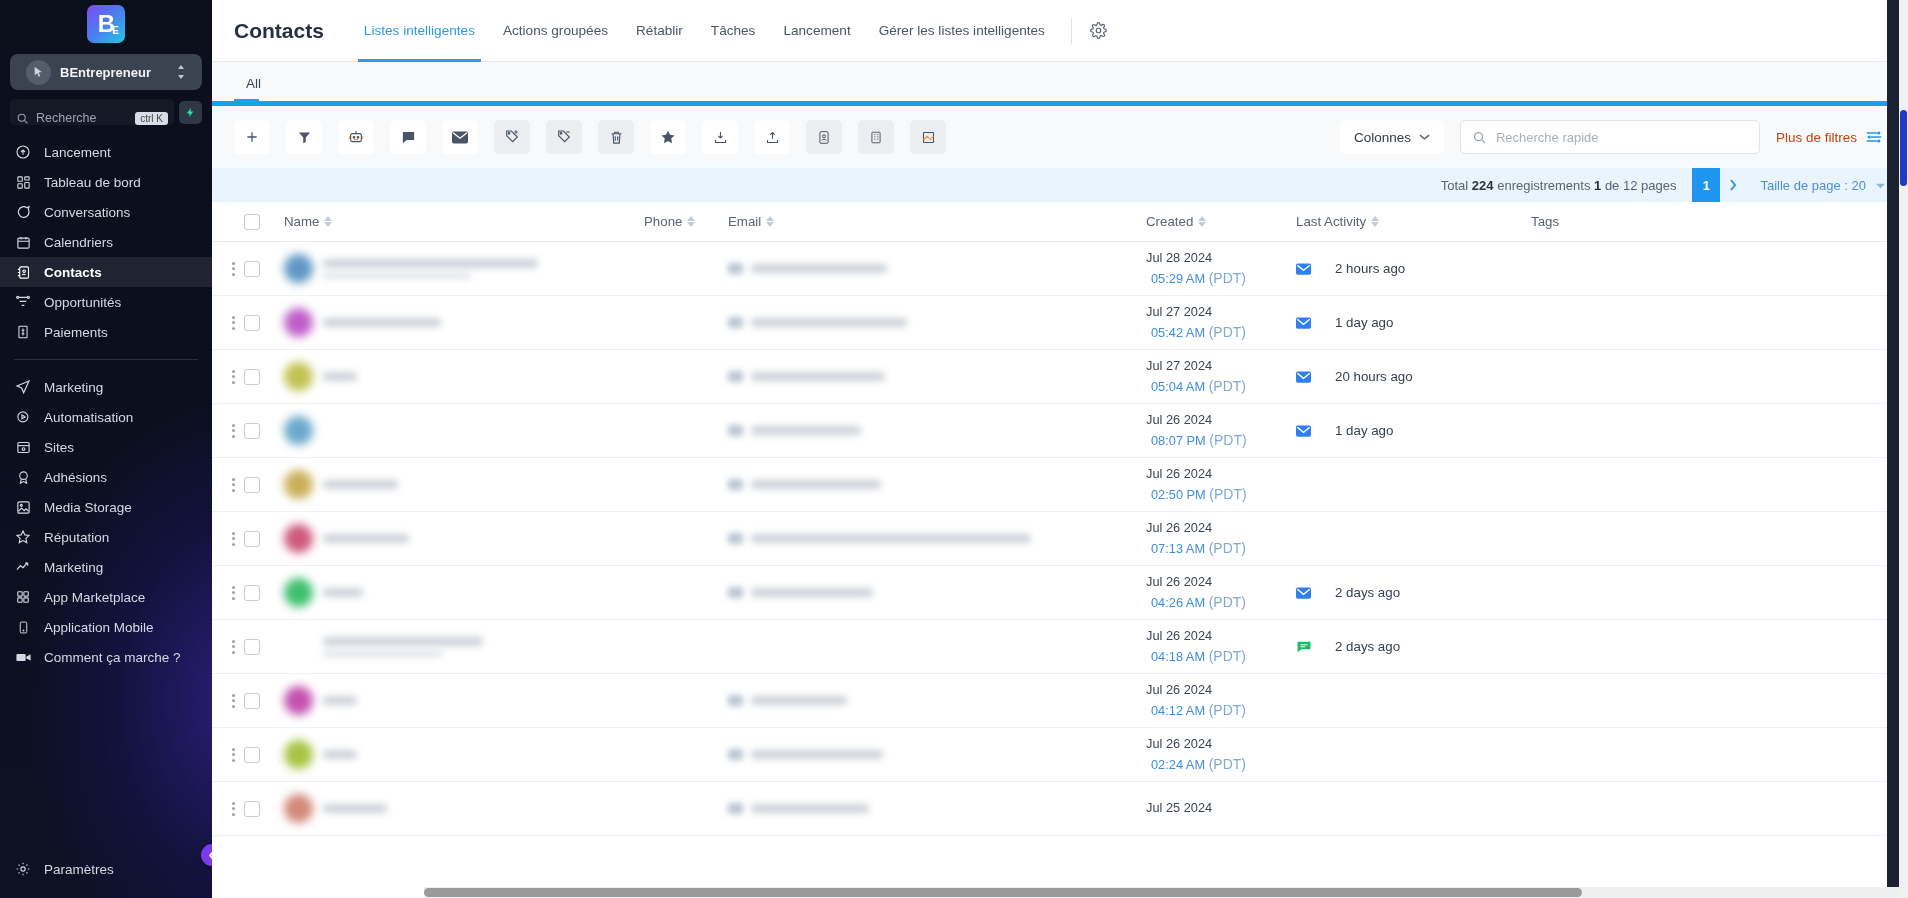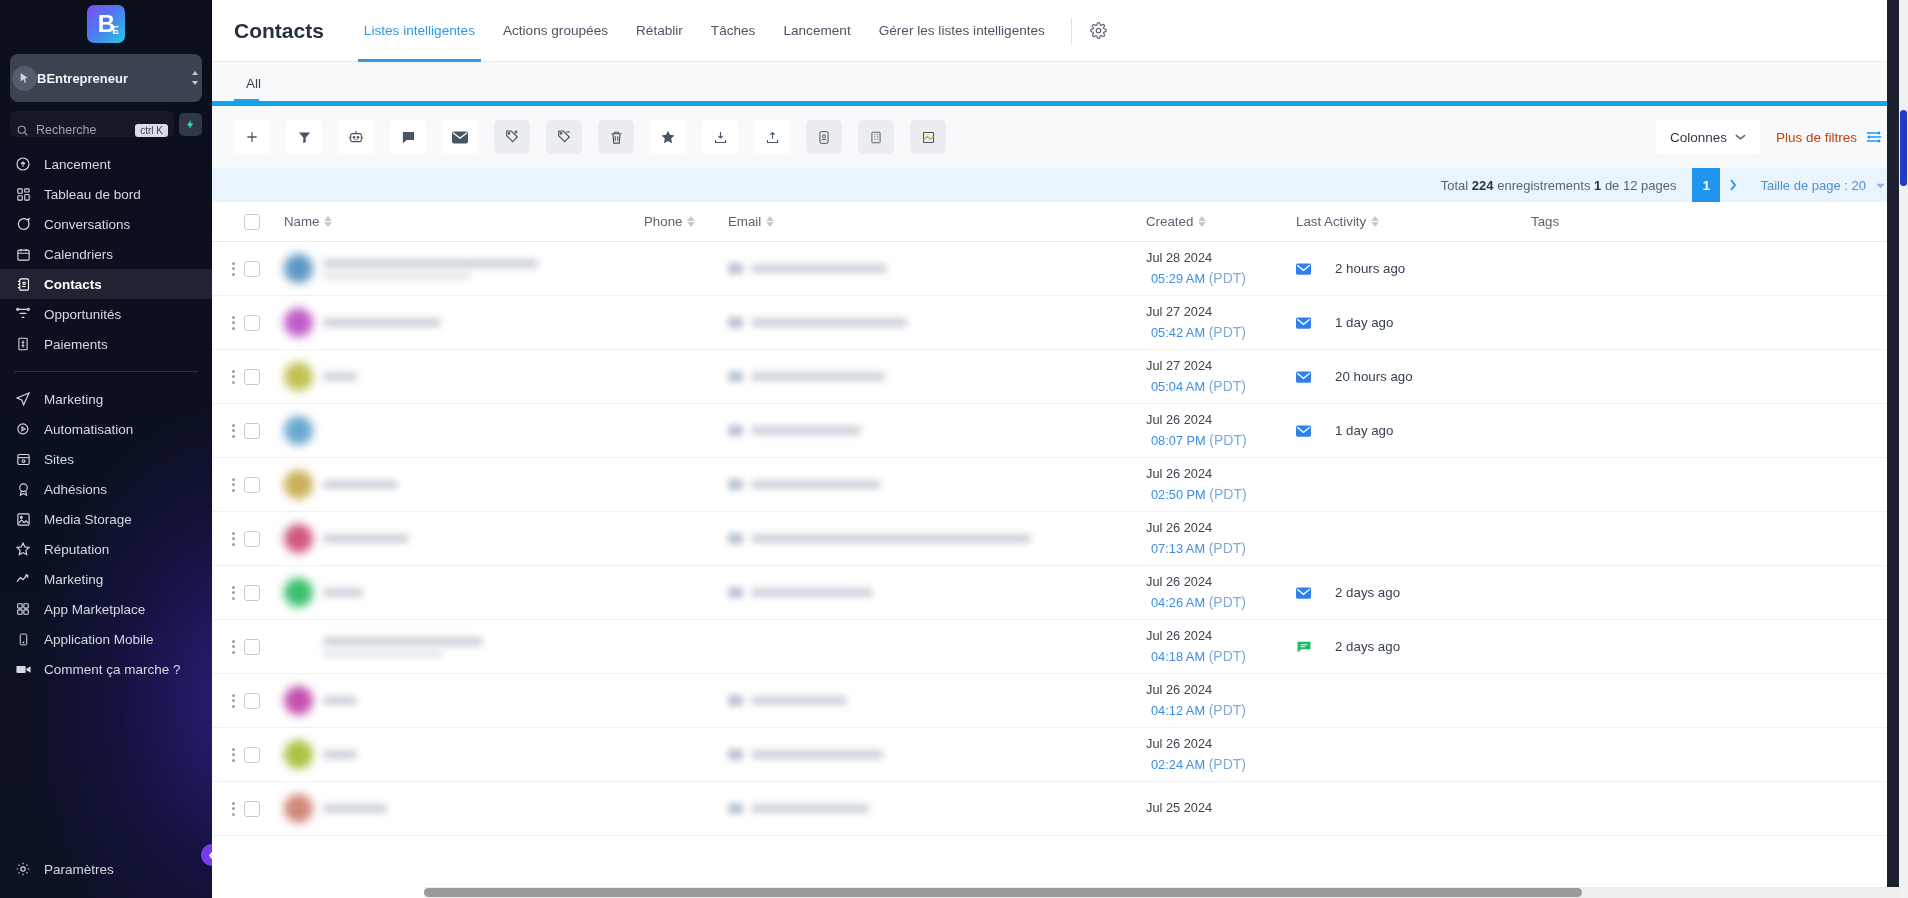--- a/index.html
+++ b/index.html
@@ -29,23 +29,23 @@
   }
   .logo .b {
     font-size: 24px; font-weight: bold; color:#fff; line-height:1;
     letter-spacing:-1px;
   }
   .logo .e {
     position:absolute; right:6px; bottom:7px; font-size:10px; color:#fff; font-weight:bold;
   }
 
   .workspace {
-    margin: 10px 10px 0 10px; height: 48px; border-radius: 8px;
+    margin: 10px 10px 0 10px; height: 36px; border-radius: 8px;
     background: #3b4250;
-    display: flex; align-items: center; padding: 0 2px; 
+    display: flex; align-items: center; padding: 0 16px; gap: 9px;
     cursor: pointer;
   }
   .ws-avatar {
     width: 25px; height: 25px; border-radius: 50%;
     background: #555d6d; flex:0 0 25px;
     display:flex; align-items:center; justify-content:center;
   }
   .ws-name { color:#f2f4f8; font-size: 13px; font-weight: bold; flex:1;
              white-space:nowrap; overflow:hidden; text-overflow:ellipsis; }
   .ws-caret { color:#c3c9d4; font-size:10px; line-height:8px; text-align:center;}
@@ -571,20 +571,27 @@
           </svg>
         </div>
 
       <div class="toolbar-right">
         <div class="columns-btn">
           <span>Colonnes</span>
           <svg width="11" height="8" viewBox="0 0 12 8" fill="none" stroke="#5a6472" stroke-width="1.7">
               <path d="M1 2l5 4 5-4"></path>
             </svg>
         </div>
+        <div class="quick-search">
+          <svg width="15" height="15" viewBox="0 0 24 24" fill="none" stroke="#9aa2b1" stroke-width="2">
+              <circle cx="10.5" cy="10.5" r="6.5"></circle>
+              <path d="M16 16l5 5"></path>
+            </svg>
+          <input type="text" placeholder="Recherche rapide" style="">
+        </div>
         <div class="more-filters">
           <span>Plus de filtres</span>
           <svg width="16" height="14" viewBox="0 0 20 16" fill="none" stroke="#1f95ef" stroke-width="2">
               <path d="M1 3h13M6 8h13M1 13h13"></path>
               <path d="M16 3v0M4 8v0M16 13v0" stroke-width="4" stroke-linecap="round"></path>
             </svg>
         </div>
       </div>
     </div>
 

